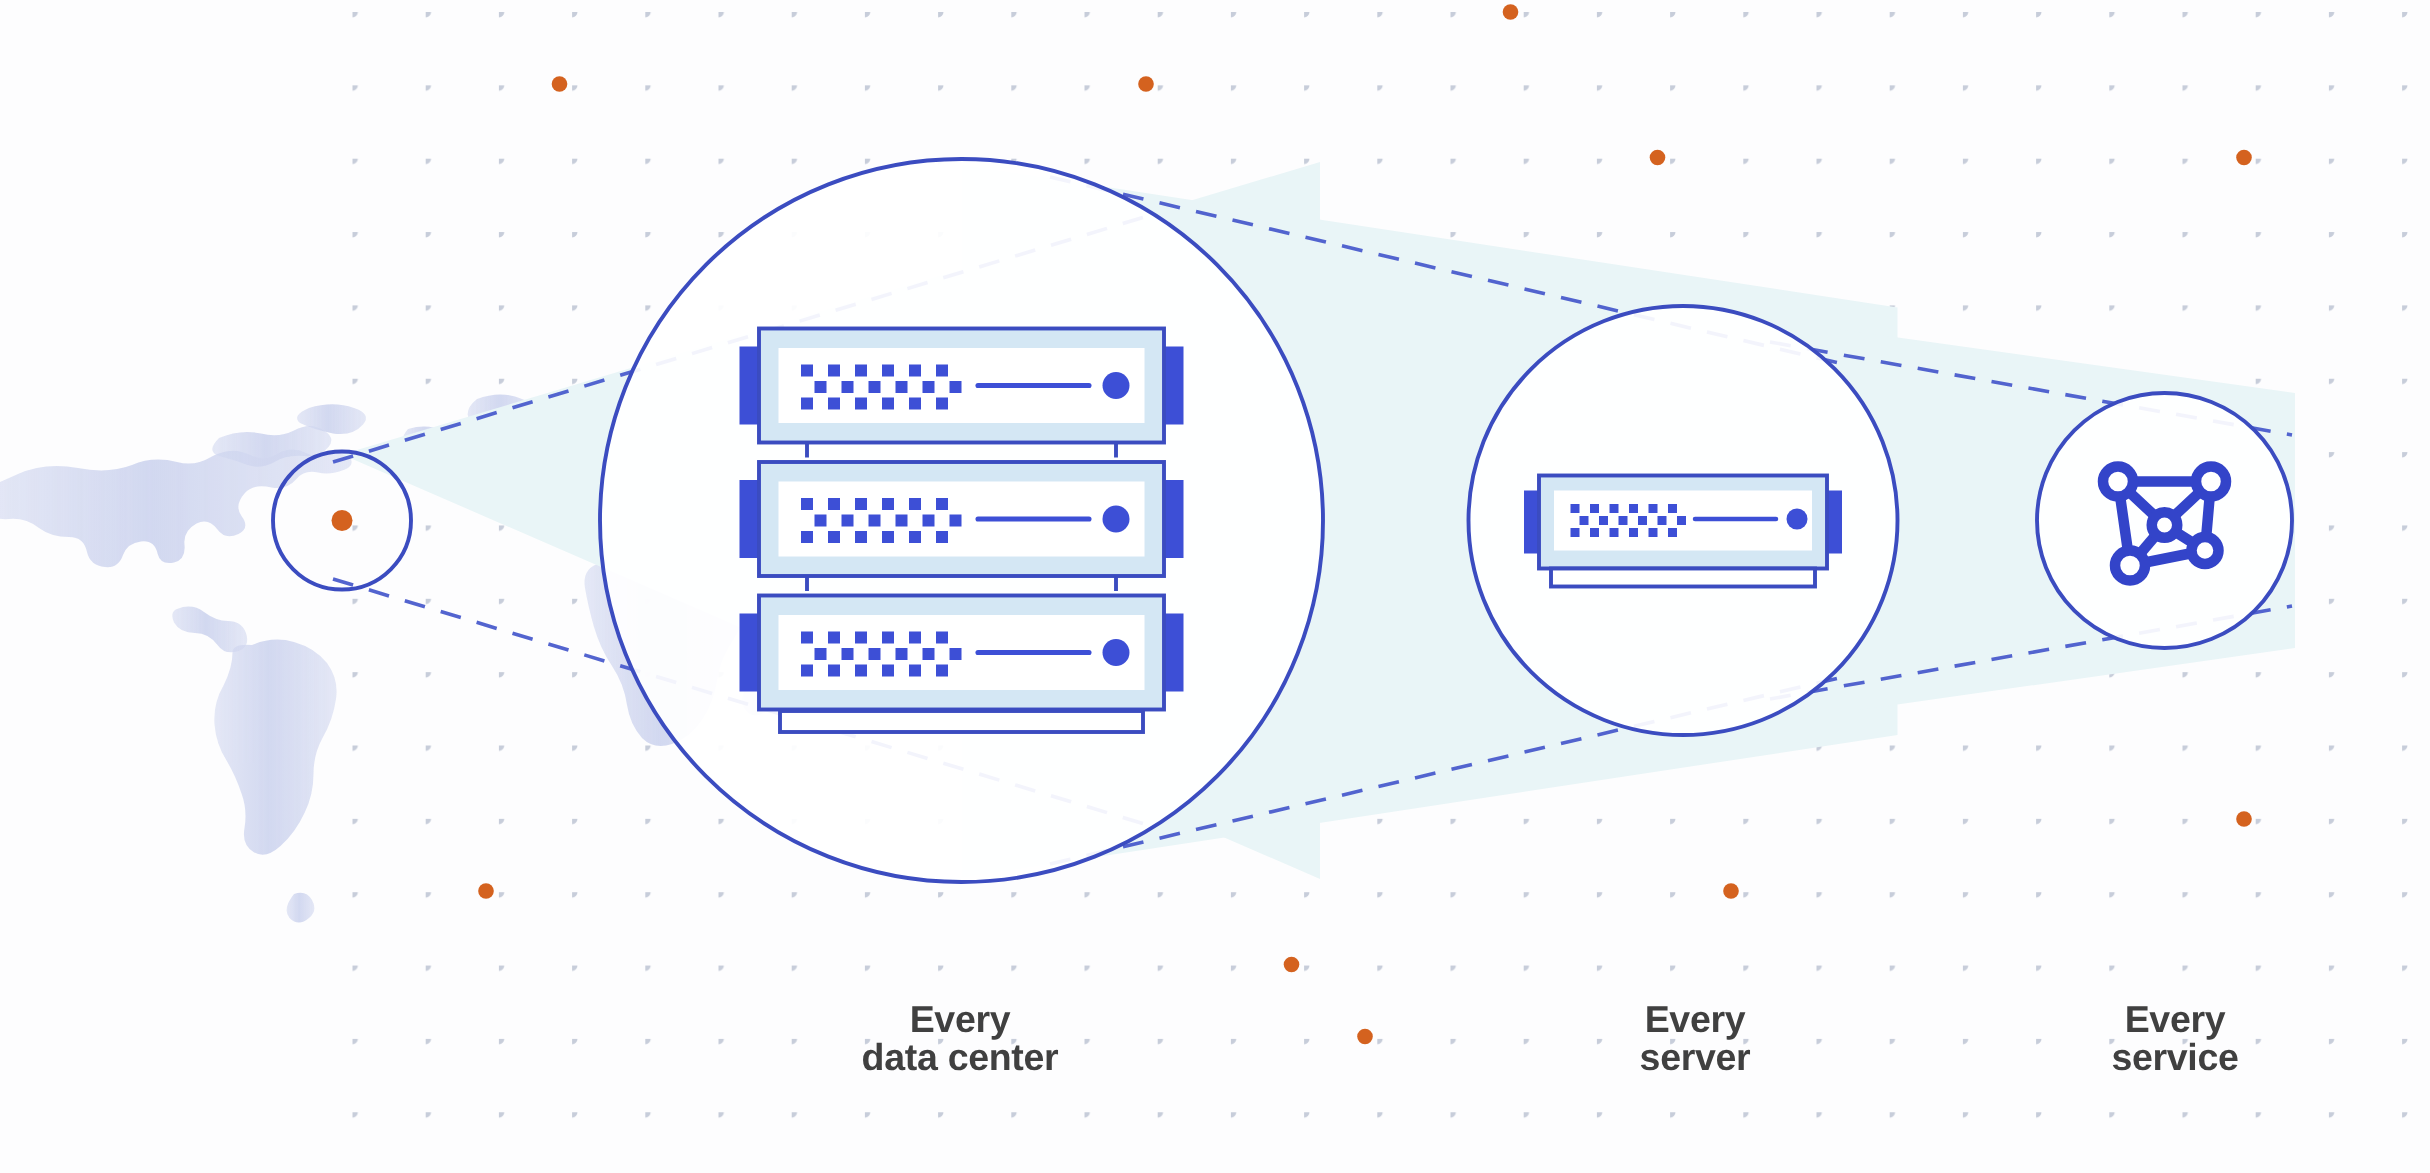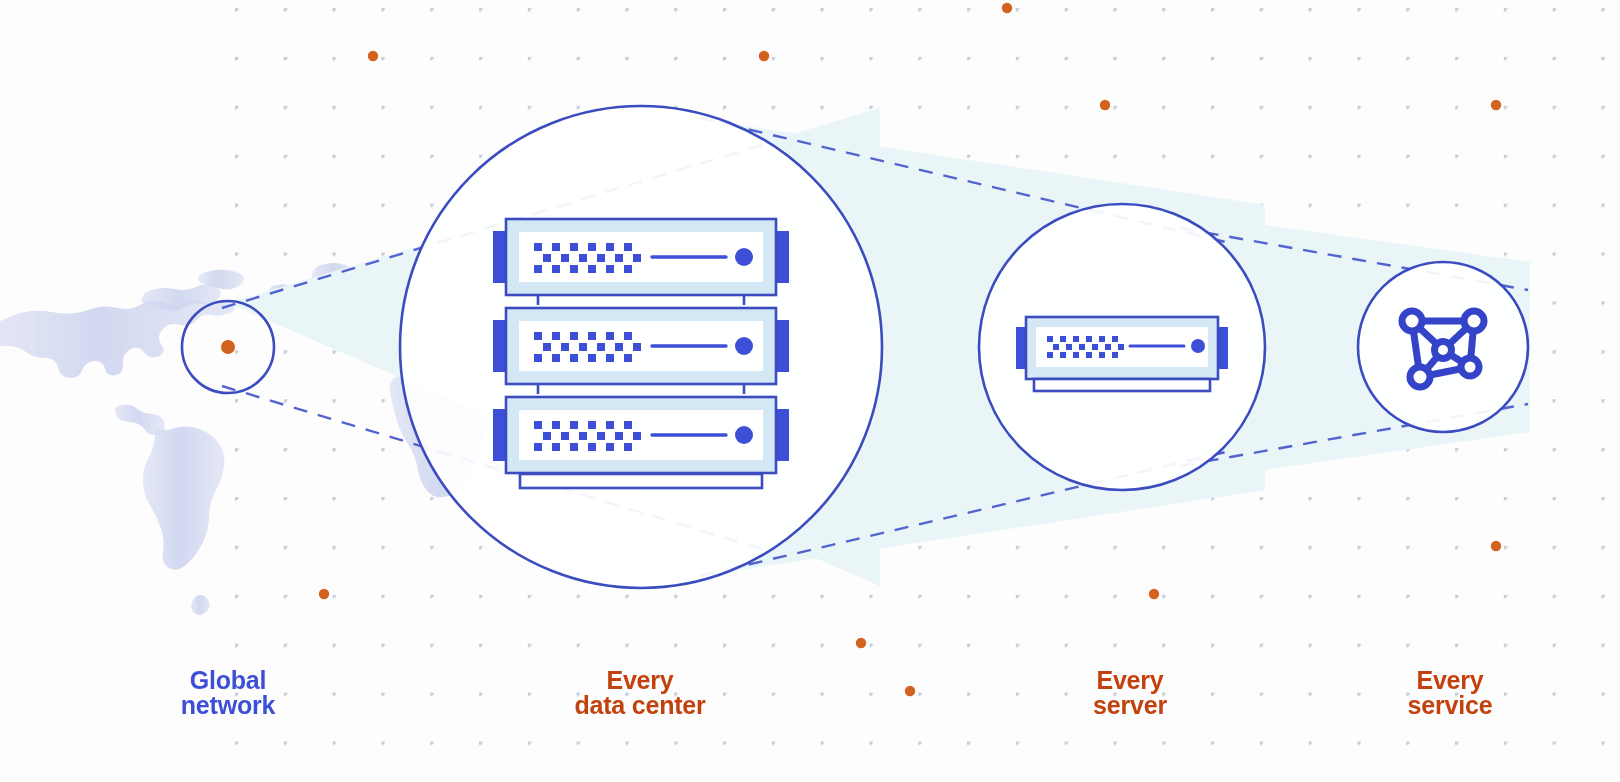--- a/index.html
+++ b/index.html
@@ -25,21 +25,21 @@
     height: 782px;
   }
   .label {
     position: absolute;
     text-align: center;
     font-size: 25px;
     font-weight: bold;
     line-height: 1.0;
     letter-spacing: -0.2px;
     white-space: pre-line;
-    color: #c2410c;
+    color: #404040;
   }
   .label.accent { color: #3d4fd6; }
   #lbl-global  { left: 128px; top: 668px; width: 200px; }
   #lbl-dc      { left: 540px; top: 668px; width: 200px; }
   #lbl-server  { left: 1030px; top: 668px; width: 200px; }
   #lbl-service { left: 1350px; top: 668px; width: 200px; }
 </style>
 </head>
 <body>
 
@@ -311,22 +311,20 @@
         <circle cx="1105" cy="105" r="5.2" fill="#d4621f"></circle>
         <circle cx="1496" cy="105" r="5.2" fill="#d4621f"></circle>
         <circle cx="1496" cy="546" r="5.2" fill="#d4621f"></circle>
         <circle cx="324" cy="594" r="5.2" fill="#d4621f"></circle>
         <circle cx="1154" cy="594" r="5.2" fill="#d4621f"></circle>
         <circle cx="861" cy="643" r="5.2" fill="#d4621f"></circle>
         <circle cx="910" cy="691" r="5.2" fill="#d4621f"></circle>
       </g>
   </svg>
 
-  <div class="label accent" id="lbl-global">Global
-network</div>
 
   <div class="label" id="lbl-dc">Every
 data center</div>
 
   <div class="label" id="lbl-server">Every
 server</div>
 
   <div class="label" id="lbl-service">Every
 service</div>
 

